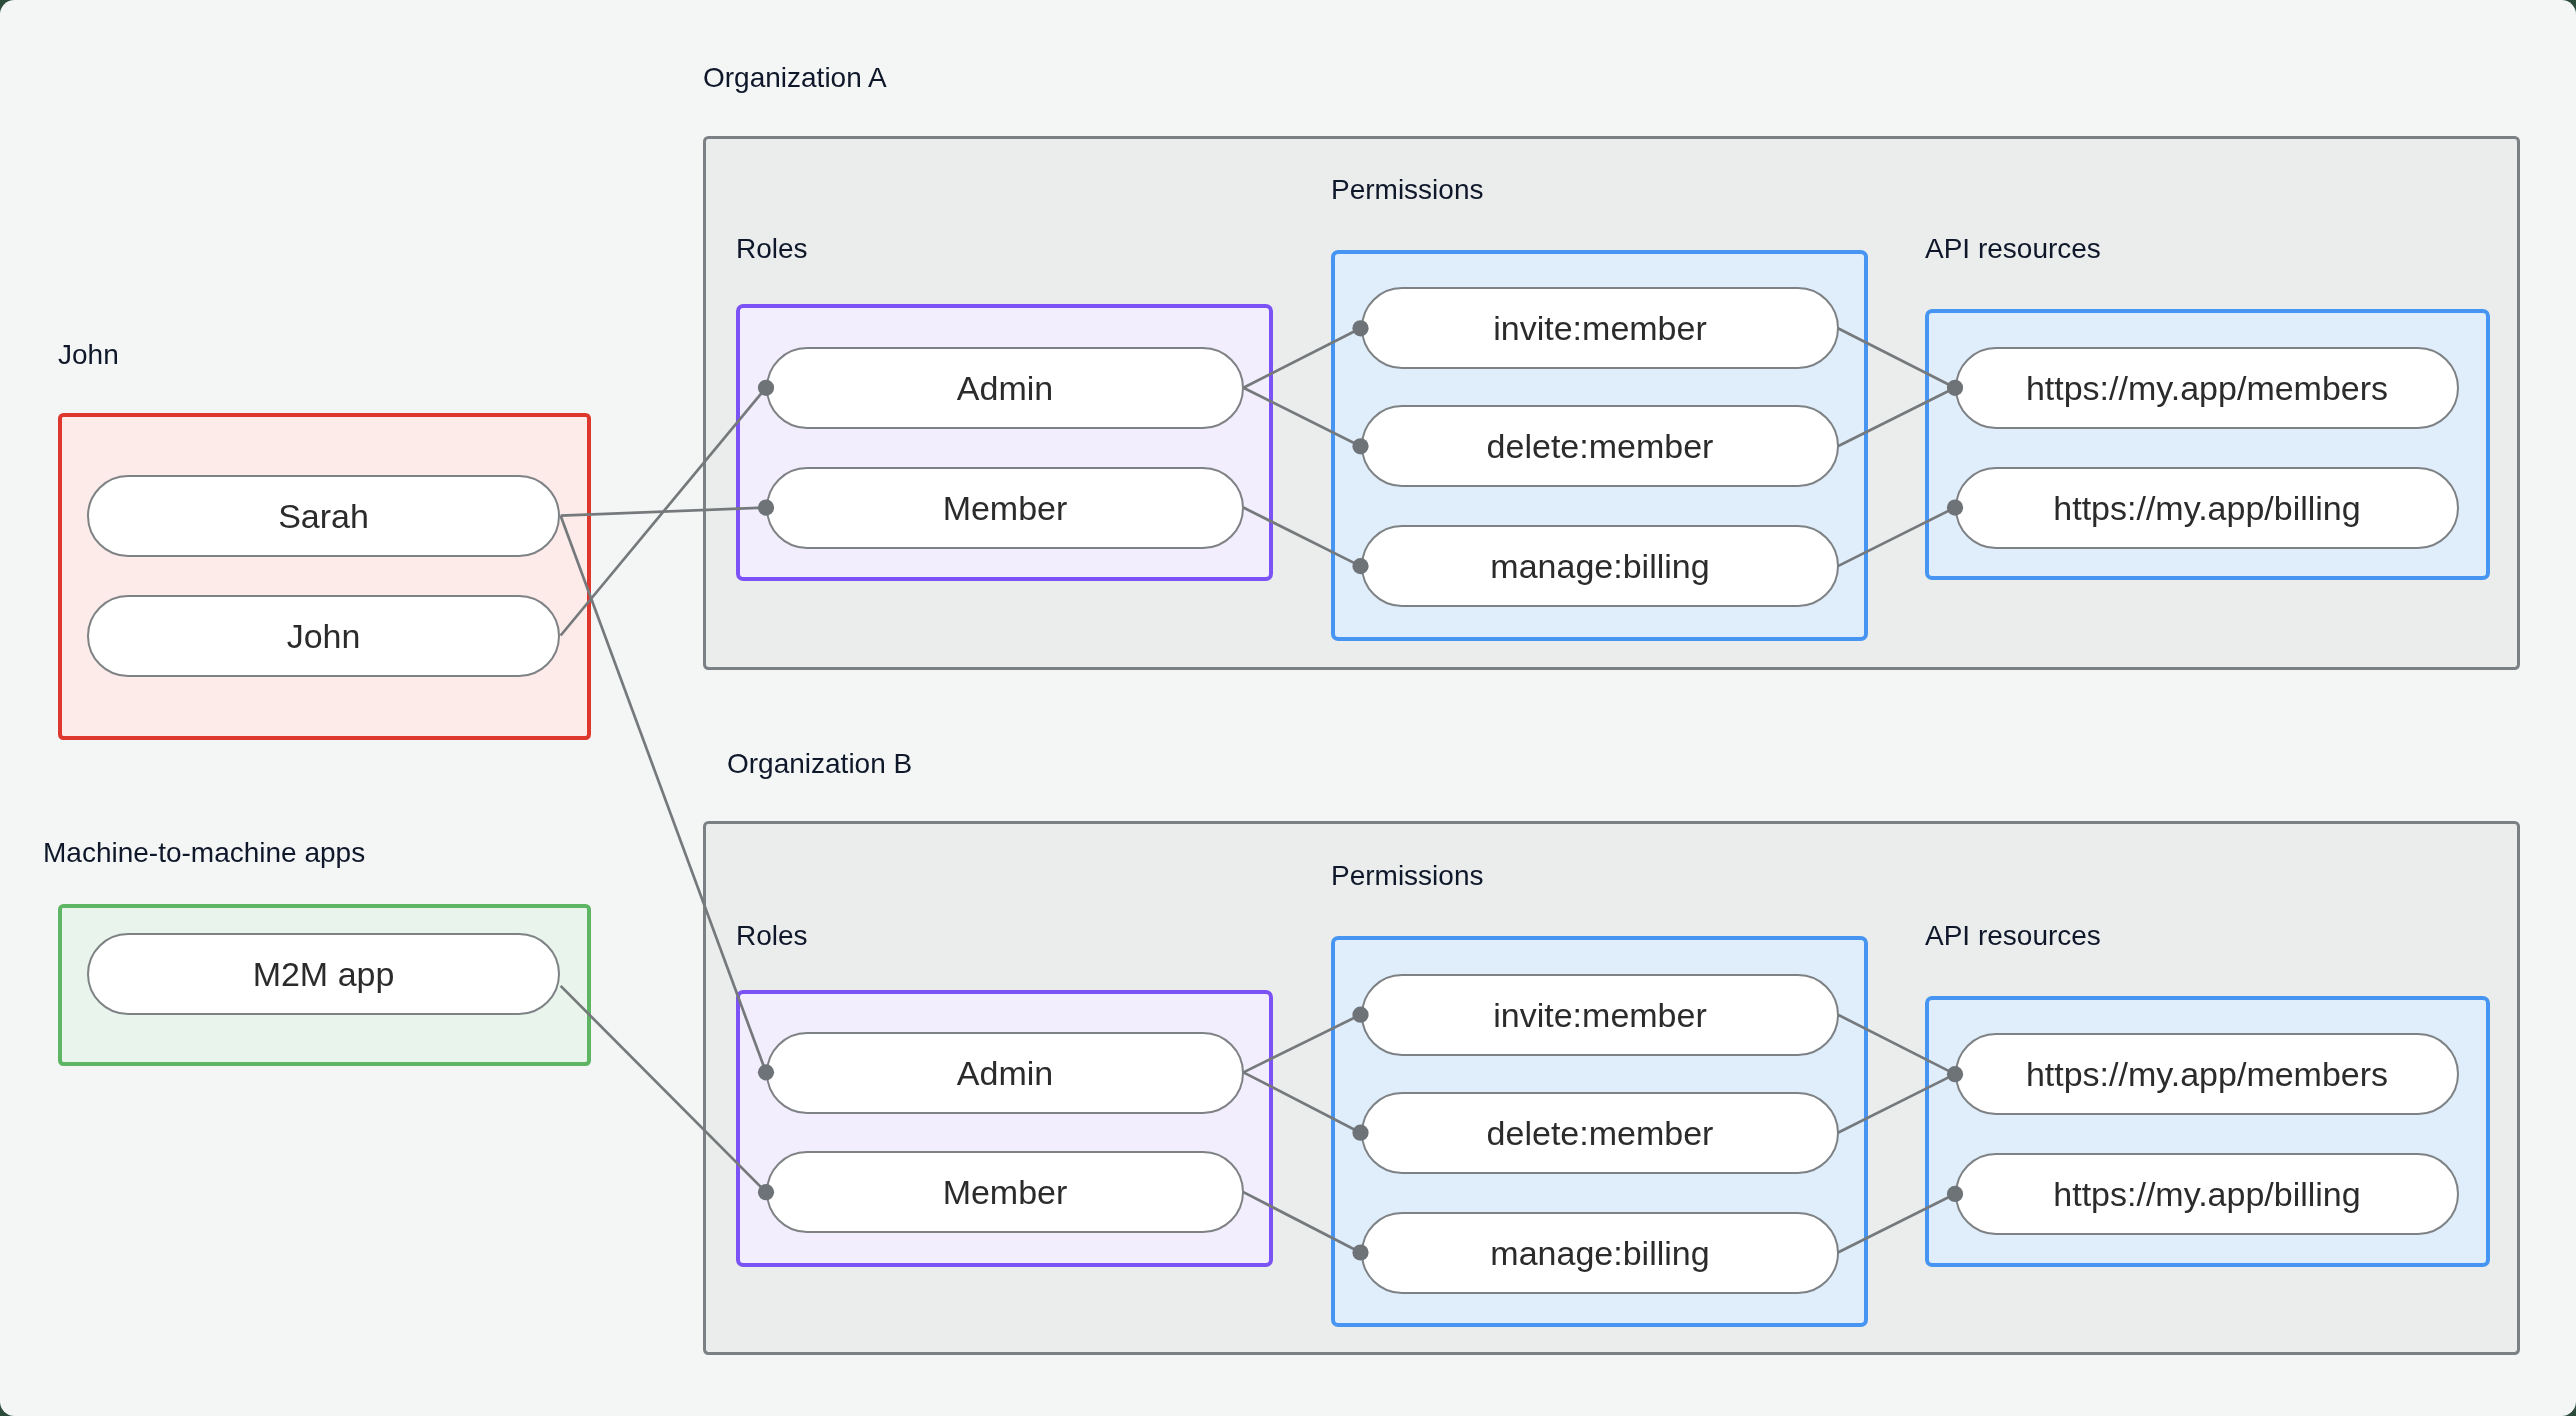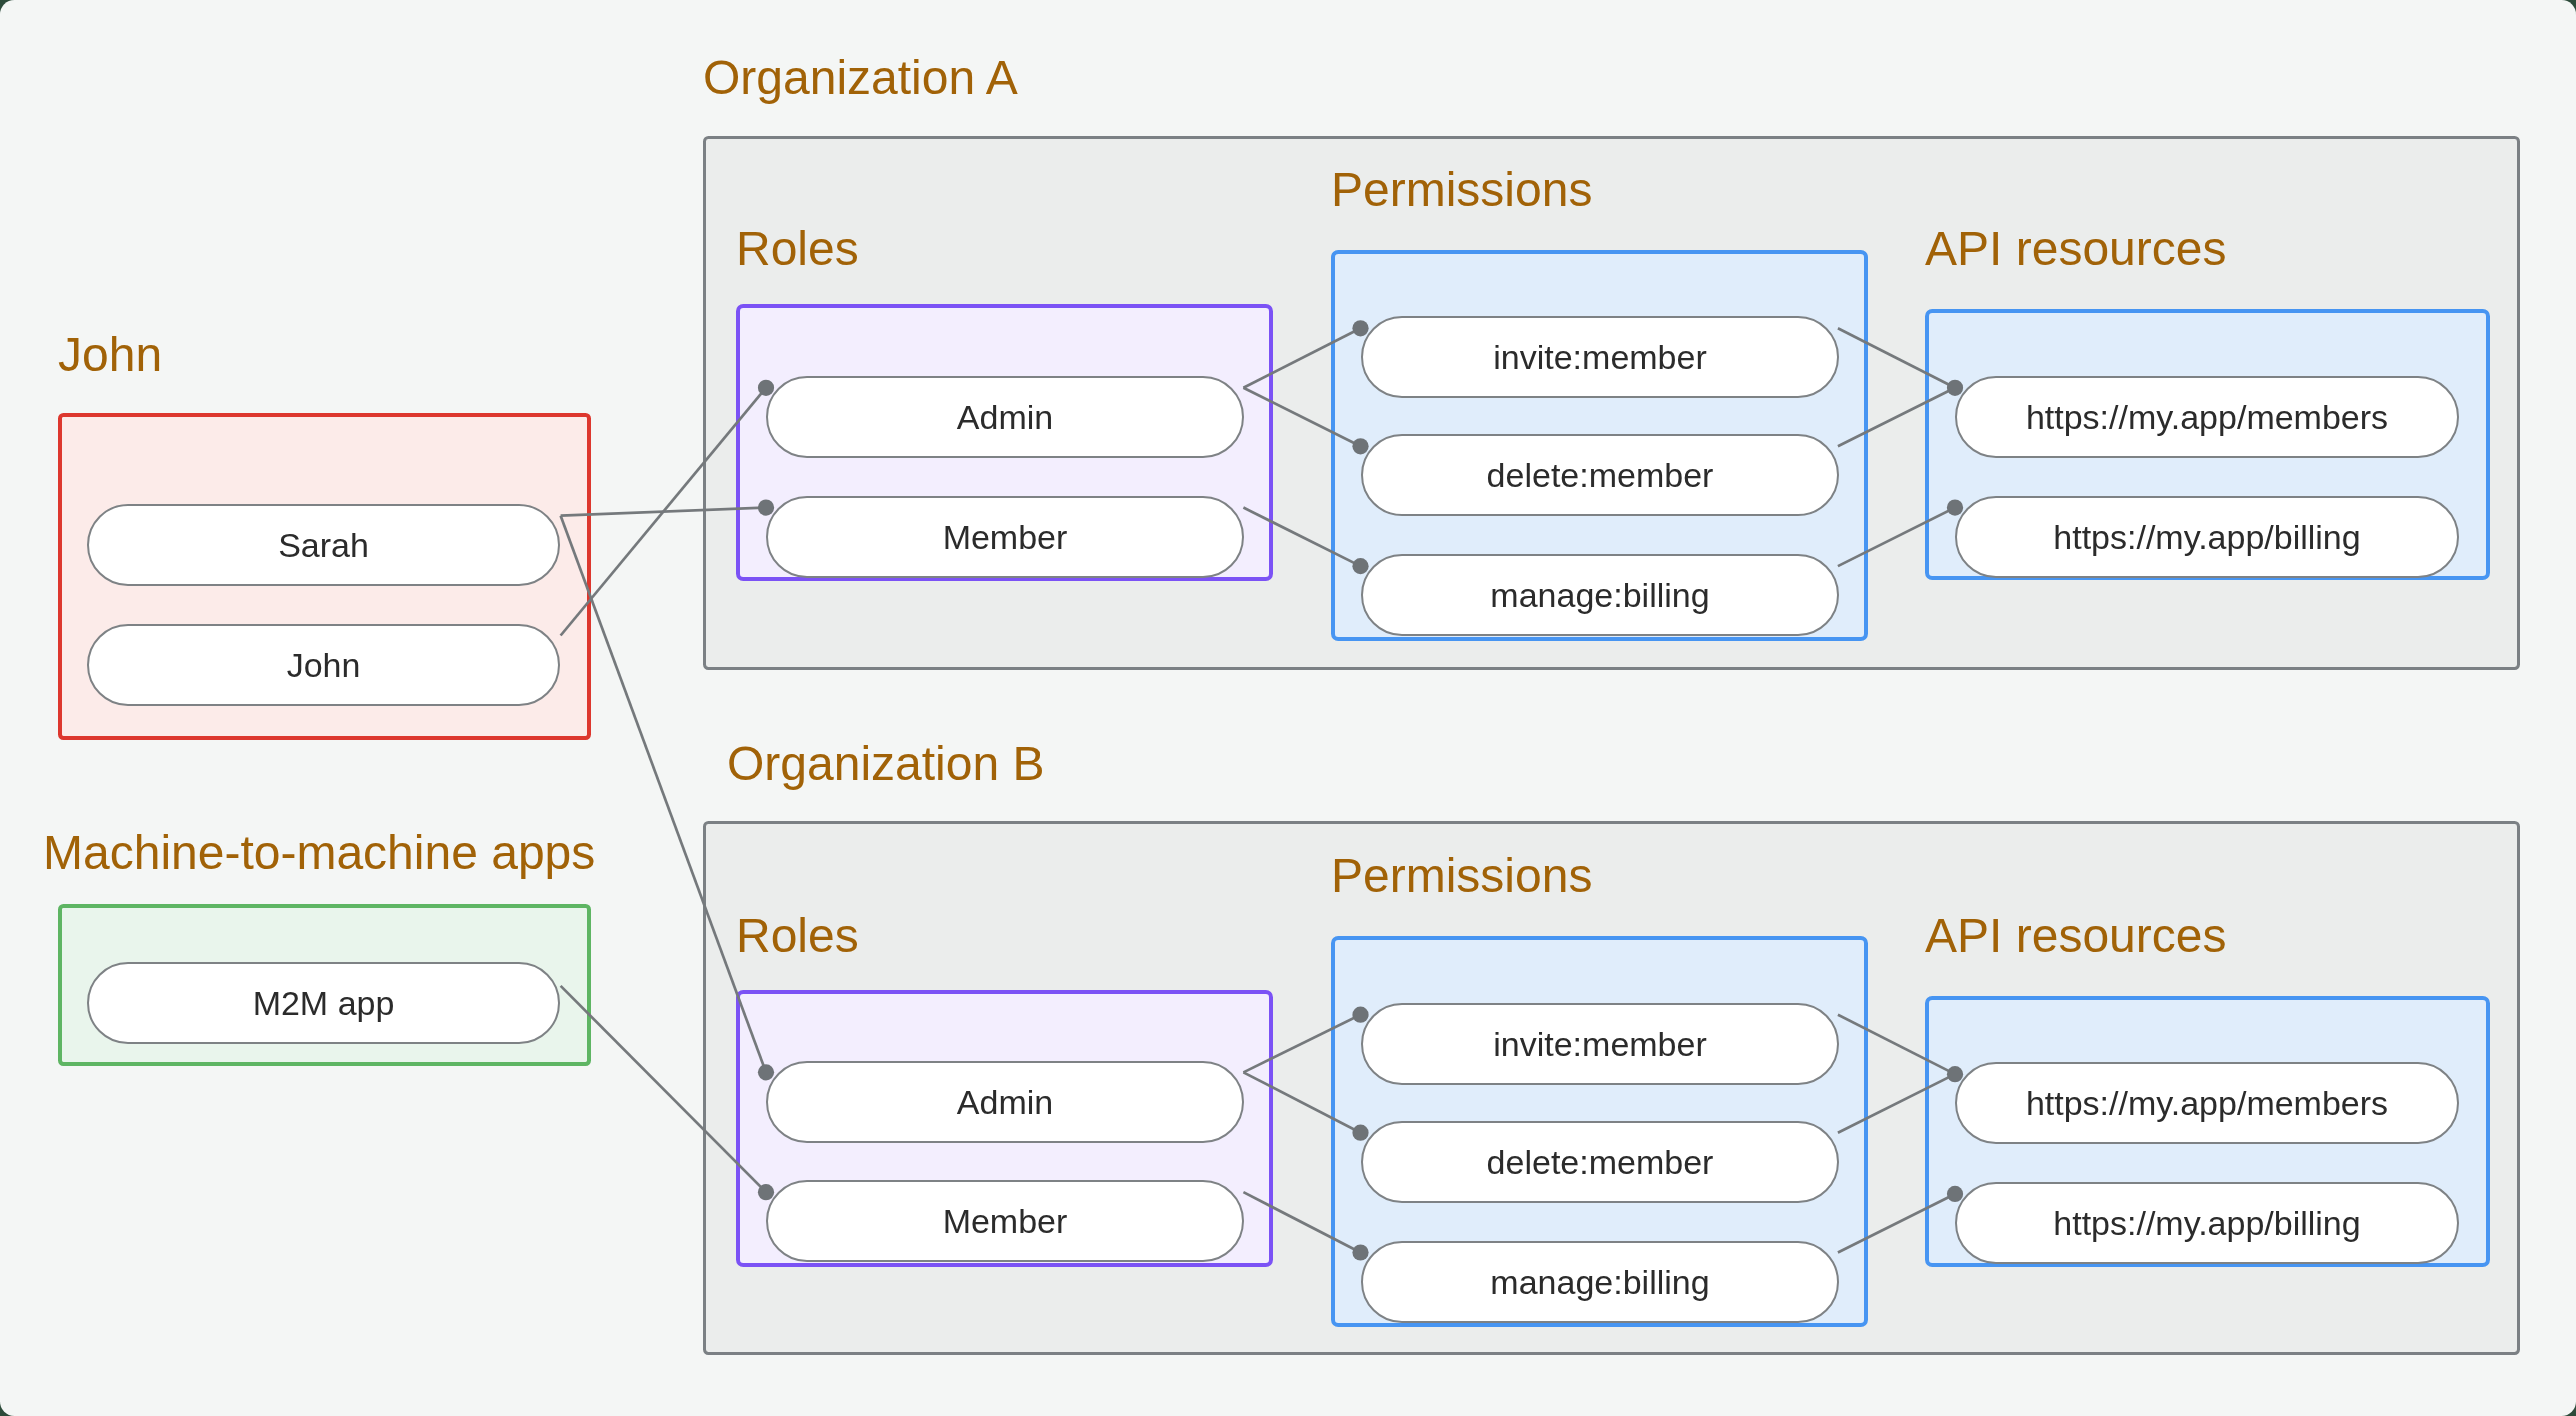--- a/index.html
+++ b/index.html
@@ -39,40 +39,39 @@
   .zone.roles{
     background:#f3eefe;
     border:4.5px solid #7b52f5;
   }
   .zone.perms, .zone.api{
     background:#e0edfb;
     border:4.5px solid #4795f2;
   }
   .label{
     position:absolute;
-    font-size:48px;
+    font-size:28px;
     line-height:43px;
-    color:#a16207;
+    color:#0f172a;
     white-space:nowrap;
   }
   .pill{
     position:absolute;
     box-sizing:border-box;
     height:82px;
     background:#ffffff;
     border:2.7px solid #7e8285;
     border-radius:41px;
     display:flex;
     align-items:center;
     justify-content:center;
     font-size:34px;
     color:#2b2b2b;
     white-space:nowrap;
     z-index:2;
-    margin-top:29px;
   }
   #edge-layer{
     position:absolute;
     left:0;top:0;
     z-index:3;
     pointer-events:none;
   }
 </style>
 </head>
 <body>

